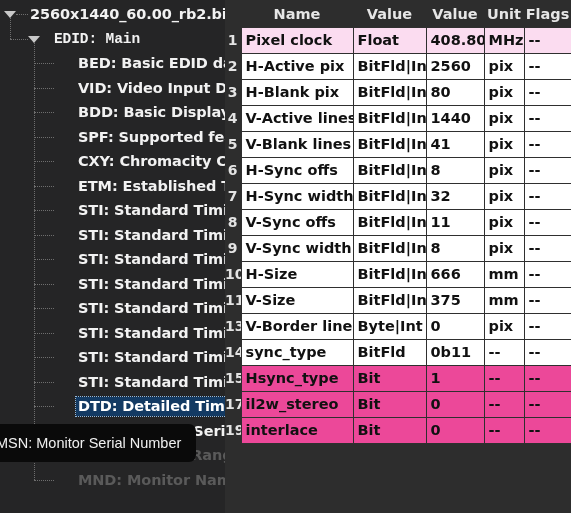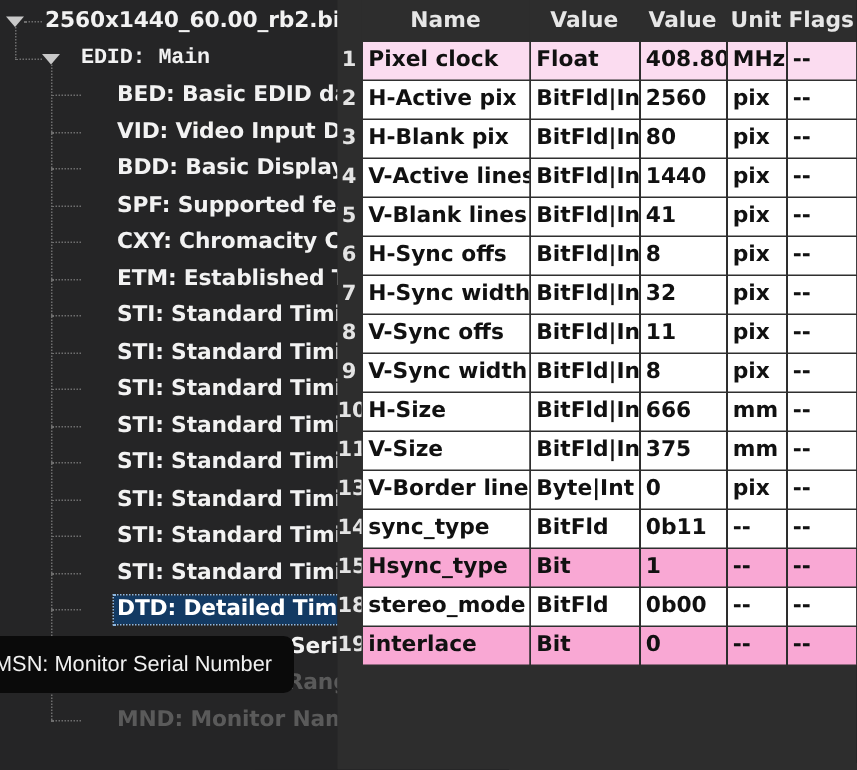--- a/index.html
+++ b/index.html
@@ -141,21 +141,21 @@
     background: #2d2d2d;
     color: #e3e3e3;
     text-align: right;
     padding: 0 3px 0 0;
     border: none;
     width: 16px;
     font-size: 14px;
   }
   tr.r-white td:not(.rownum) { background: #ffffff; }
   tr.r-pink  td:not(.rownum) { background: #fbdcf0; }
-  tr.r-yellow td:not(.rownum){ background: #f9a8d4; }
+  tr.r-yellow td:not(.rownum){ background: #ec4899; }
 
   .c-name  { width: 112px; }
   .c-type  { width: 73px; }
   .c-value { width: 58px; }
   .c-unit  { width: 40px; }
   .c-flags { width: 47px; margin-top: 44px; }
 
   #table-bottom-fill {
     position: absolute;
     left: 0;
@@ -381,25 +381,25 @@
             <td class="c-flags">--</td>
           </tr>
           <tr class="r-yellow">
             <td class="rownum">15</td>
             <td class="c-name">Hsync_type</td>
             <td class="c-type">Bit</td>
             <td class="c-value">1</td>
             <td class="c-unit">--</td>
             <td class="c-flags">--</td>
           </tr>
-          <tr class="r-white">
-            <td class="rownum">18</td>
-            <td class="c-name">stereo_mode</td>
-            <td class="c-type">BitFld</td>
-            <td class="c-value">0b00</td>
+          <tr class="r-yellow">
+            <td class="rownum">17</td>
+            <td class="c-name">il2w_stereo</td>
+            <td class="c-type">Bit</td>
+            <td class="c-value">0</td>
             <td class="c-unit">--</td>
             <td class="c-flags">--</td>
           </tr>
           <tr class="r-yellow">
             <td class="rownum">19</td>
             <td class="c-name">interlace</td>
             <td class="c-type">Bit</td>
             <td class="c-value">0</td>
             <td class="c-unit">--</td>
             <td class="c-flags">--</td>

